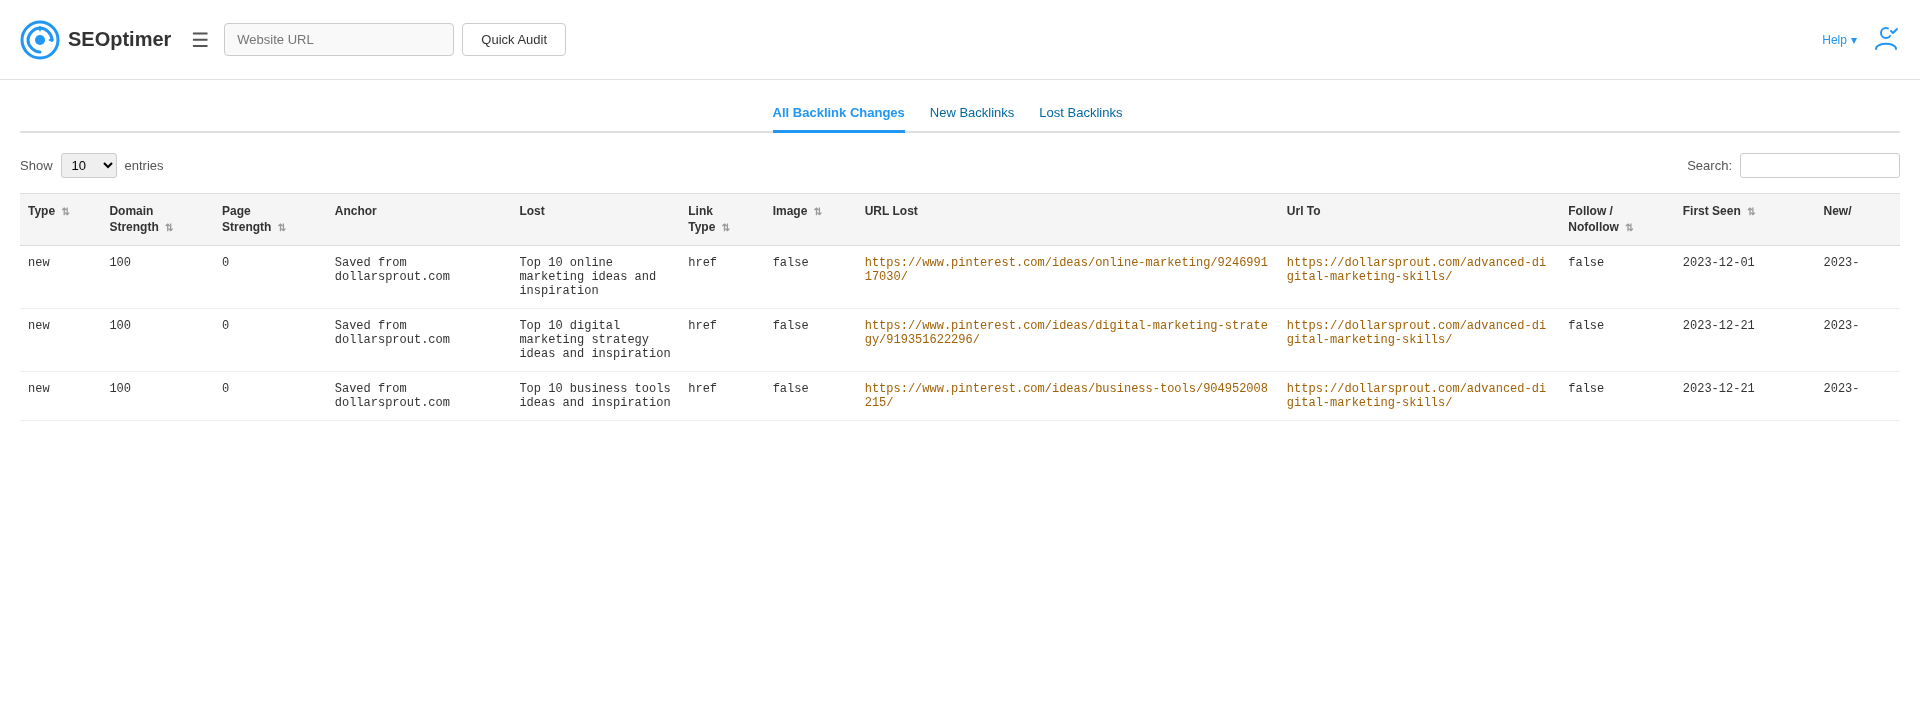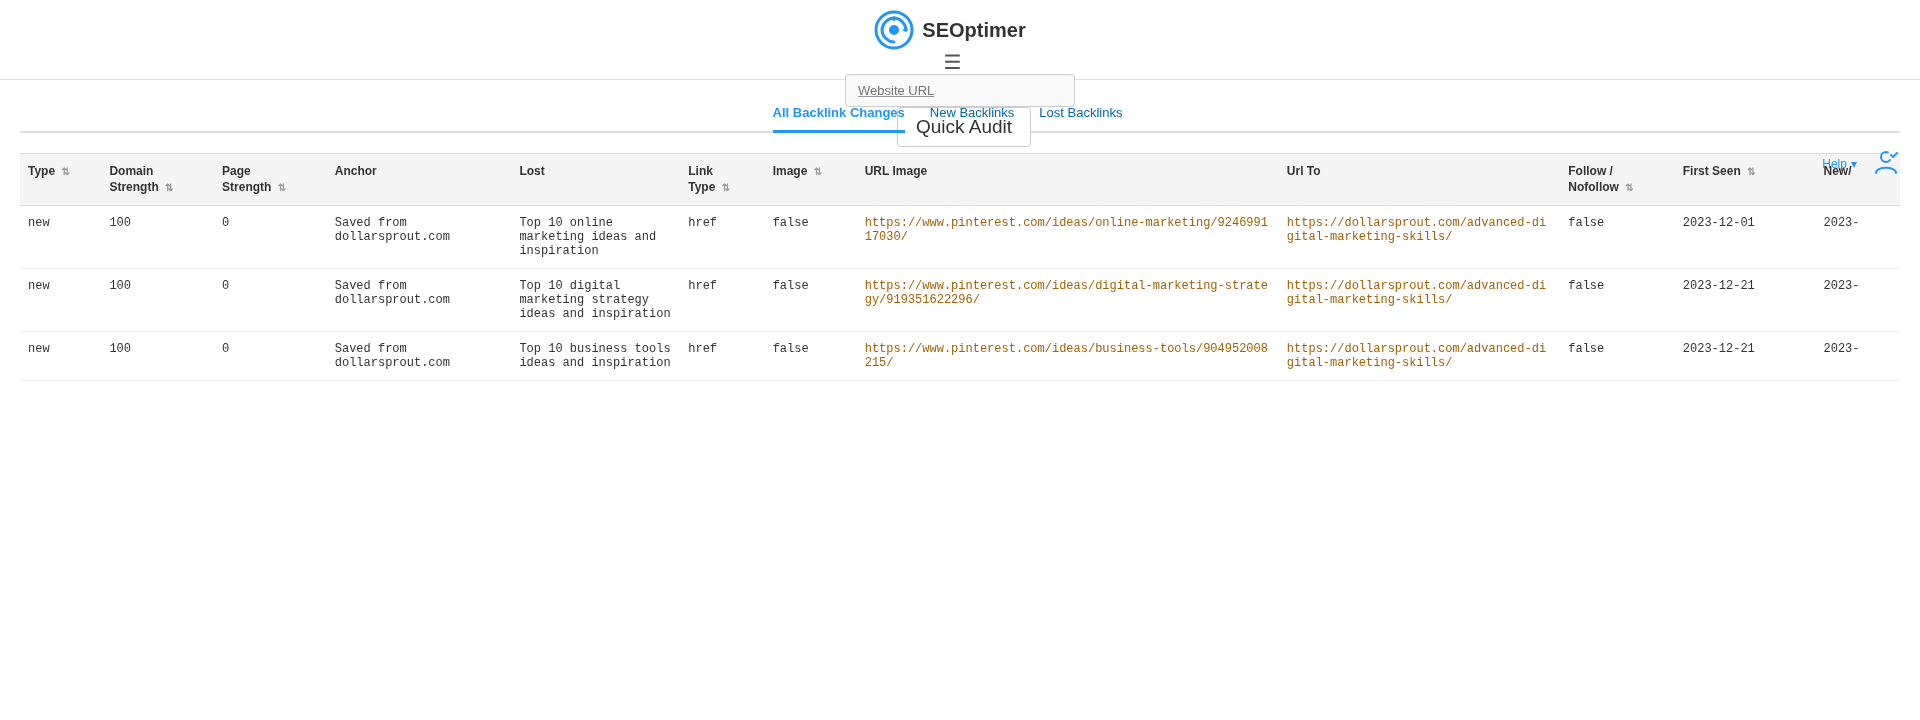--- a/index.html
+++ b/index.html
@@ -6,21 +6,20 @@
     body { font-family: Arial, sans-serif; font-size: 13px; color: #333; background: #fff; }
 
     
     .header {
       display: flex;
       align-items: center;
       padding: 10px 20px;
       border-bottom: 1px solid #e0e0e0;
       background: #fff;
       height: 80px;
-      flex-direction: column;
     }
     .logo-area {
       display: flex;
       align-items: center;
       gap: 8px;
       margin-right: 20px;
     }
     .logo-icon {
       width: 40px;
       height: 40px;
@@ -37,29 +36,28 @@
       margin-right: 15px;
     }
     .url-input {
       width: 230px;
       padding: 8px 12px;
       border: 1px solid #ccc;
       border-radius: 4px;
       font-size: 13px;
       color: #999;
       background: #f9f9f9;
-      text-decoration: underline;
     }
     .quick-audit-btn {
       margin-left: 8px;
       padding: 8px 18px;
       background: #fff;
       border: 1px solid #ccc;
       border-radius: 4px;
-      font-size: 19px;
+      font-size: 13px;
       cursor: pointer;
       color: #333;
     }
     .header-right {
       margin-left: auto;
       display: flex;
       align-items: center;
       gap: 15px;
     }
     .help-btn {
@@ -234,20 +232,36 @@
 </div>
 
 <div class="content">
 
   <div class="tabs">
     <div class="tab active">All Backlink Changes</div>
     <div class="tab">New Backlinks</div>
     <div class="tab">Lost Backlinks</div>
   </div>
 
+  <div class="show-entries">
+    <div class="show-entries-left">
+      <span>Show</span>
+      <select class="entries-select">
+        <option>10</option>
+        <option>25</option>
+        <option>50</option>
+        <option>100</option>
+      </select>
+      <span>entries</span>
+    </div>
+    <div class="search-area">
+      <span>Search:</span>
+      <input class="search-input" type="text" style="">
+    </div>
+  </div>
 
   <table>
     <thead>
       <tr>
         <th class="col-type">
           <span>Type</span>
           <span class="sort-icon">⇅</span>
         </th>
         <th class="col-domain">
           <span class="th-two-line">Domain<br>Strength</span>
@@ -265,21 +279,21 @@
         </th>
         <th class="col-link">
           <span class="th-two-line">Link<br>Type</span>
           <span class="sort-icon">⇅</span>
         </th>
         <th class="col-image">
           <span>Image</span>
           <span class="sort-icon">⇅</span>
         </th>
         <th class="col-url-from">
-          <span>URL Image</span>
+          <span>URL Lost</span>
         </th>
         <th class="col-url-to">
           <span>Url To</span>
         </th>
         <th class="col-follow">
           <span class="th-two-line">Follow /<br>Nofollow</span>
           <span class="sort-icon">⇅</span>
         </th>
         <th class="col-first-seen">
           <span>First Seen</span>

